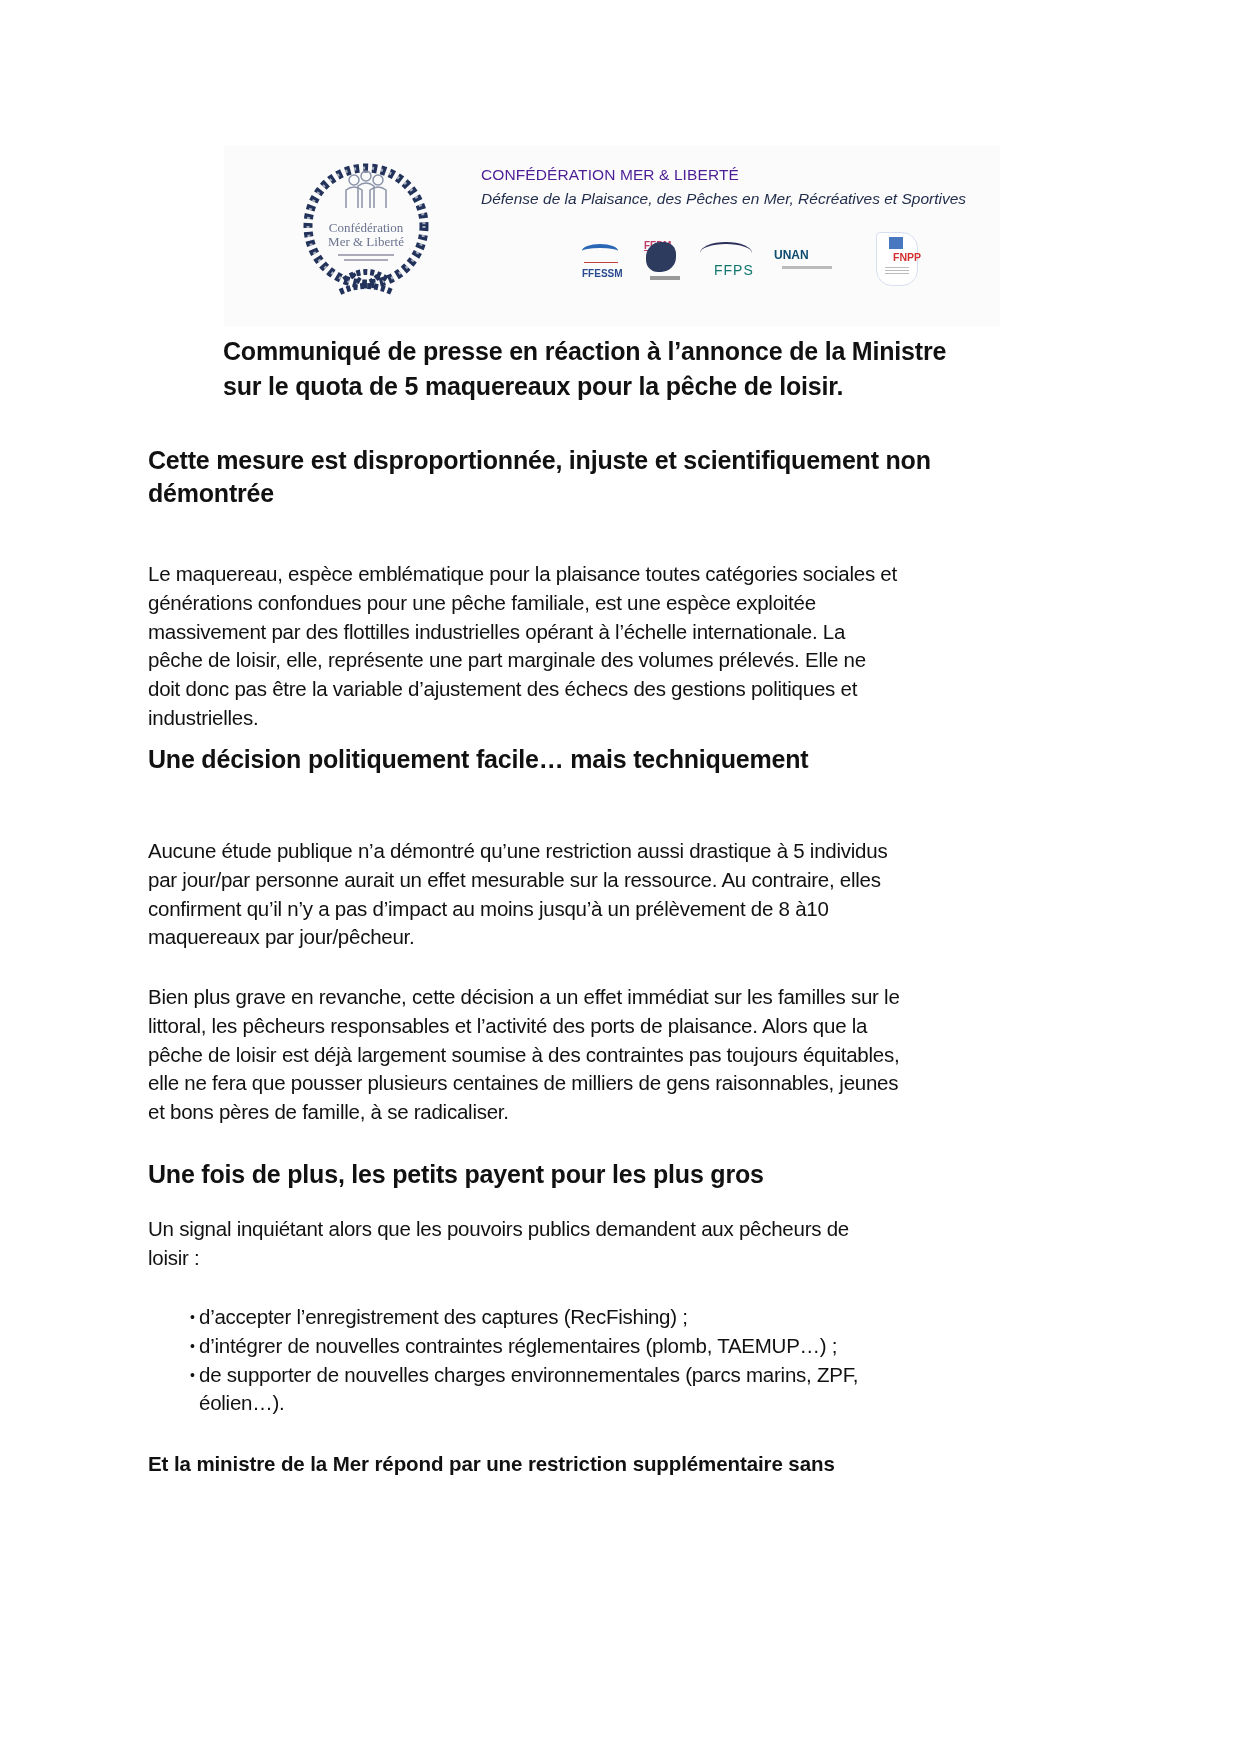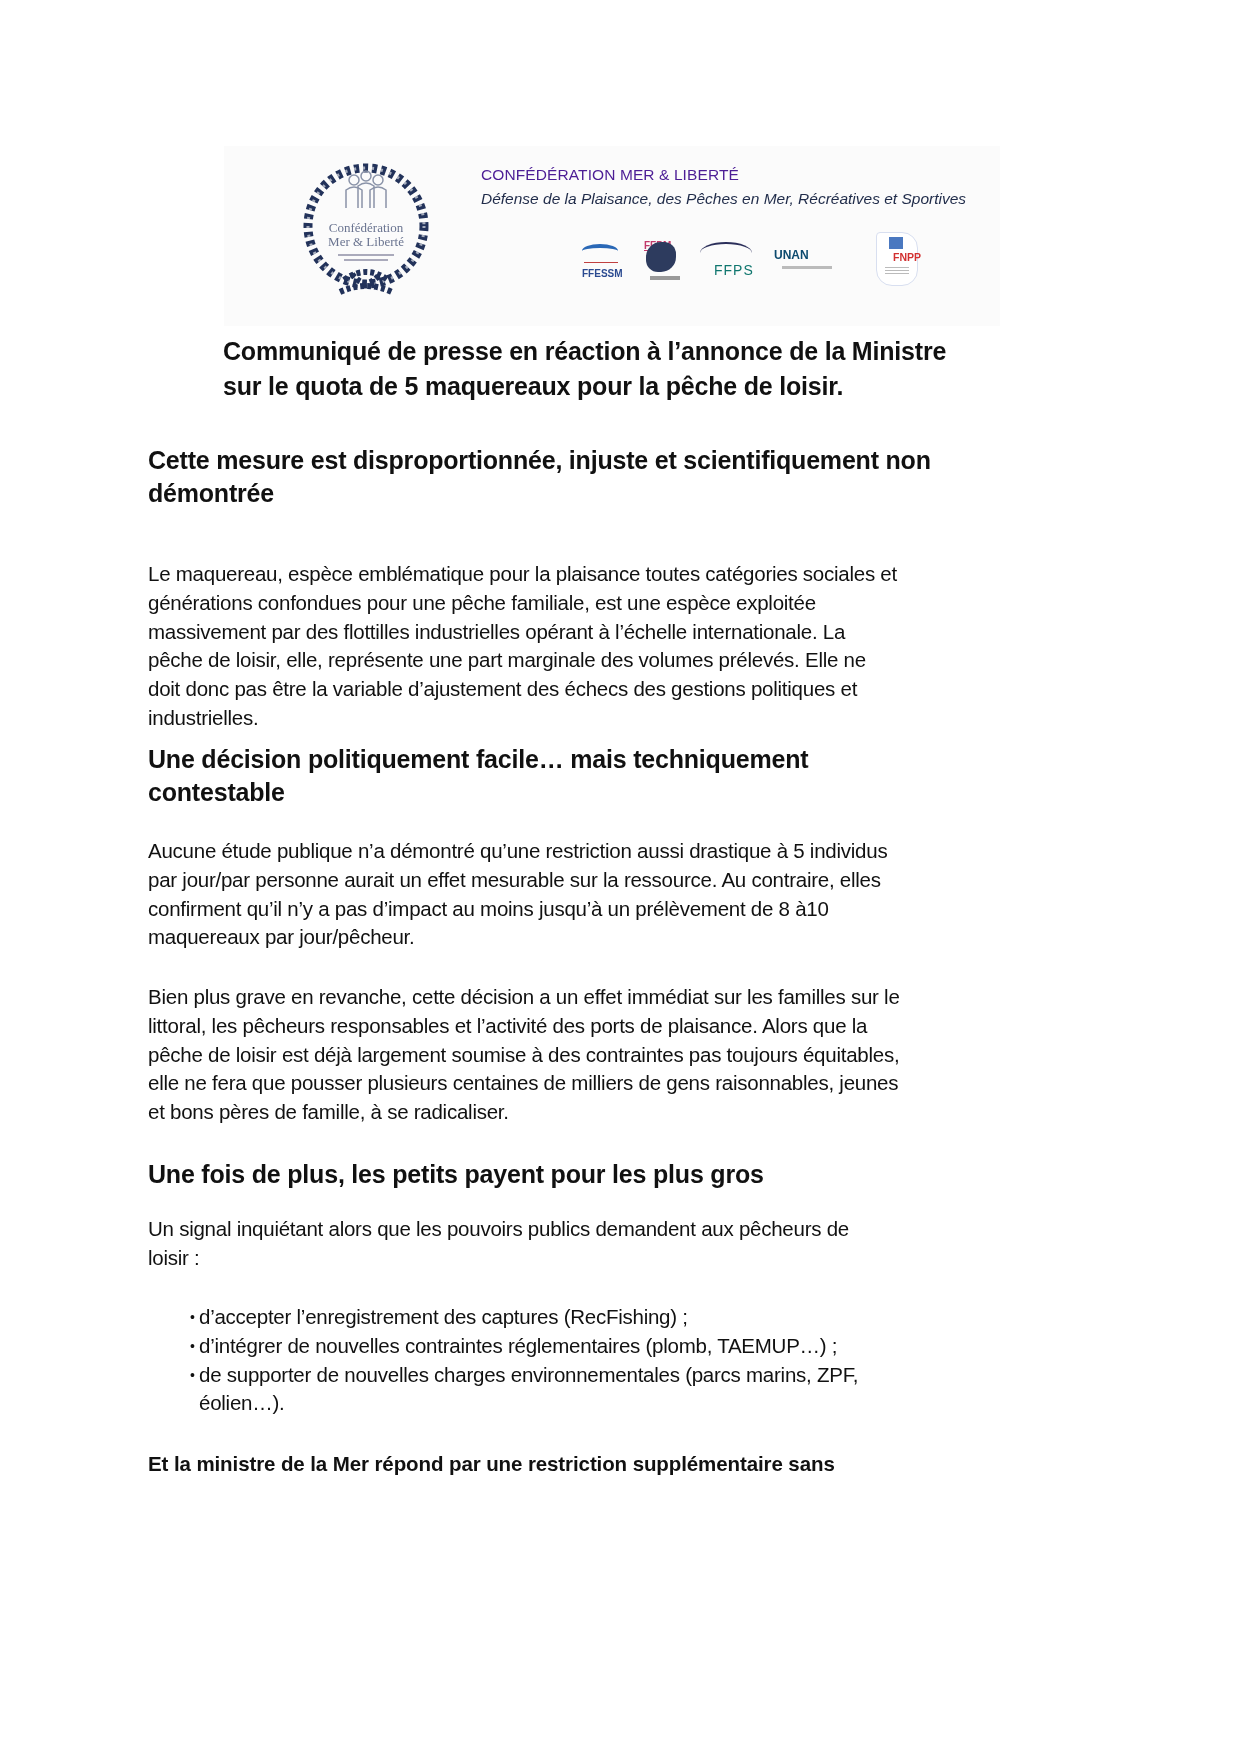--- a/index.html
+++ b/index.html
@@ -120,21 +120,20 @@
   <div>Le maquereau, espèce emblématique pour la plaisance toutes catégories sociales et</div>
   <div>générations confondues pour une pêche familiale, est une espèce exploitée</div>
   <div>massivement par des flottilles industrielles opérant à l’échelle internationale. La</div>
   <div>pêche de loisir, elle, représente une part marginale des volumes prélevés. Elle ne</div>
   <div>doit donc pas être la variable d’ajustement des échecs des gestions politiques et</div>
   <div>industrielles.</div>
 </div>
 
 <div class="h2" style="top:743px;">
   <div>Une décision politiquement facile… mais techniquement</div>
-  <div>contestable</div>
 </div>
 <div class="p" style="top:837px;">
   <div>Aucune étude publique n’a démontré qu’une restriction aussi drastique à 5 individus</div>
   <div>par jour/par personne aurait un effet mesurable sur la ressource. Au contraire, elles</div>
   <div>confirment qu’il n’y a pas d’impact au moins jusqu’à un prélèvement de 8 à10</div>
   <div>maquereaux par jour/pêcheur.</div>
 </div>
 <div class="p" style="top:983px;">
   <div>Bien plus grave en revanche, cette décision a un effet immédiat sur les familles sur le</div>
   <div>littoral, les pêcheurs responsables et l’activité des ports de plaisance. Alors que la</div>

